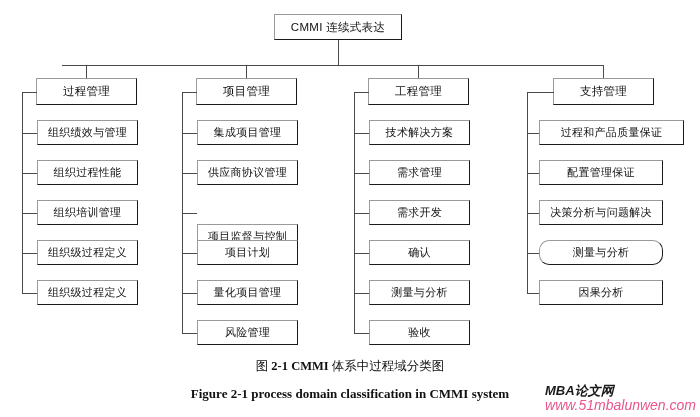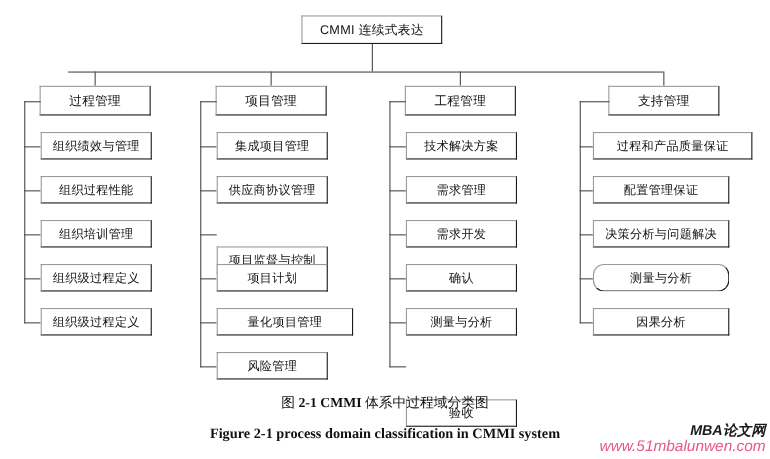--- a/index.html
+++ b/index.html
@@ -71,21 +71,21 @@
     font-size: 13px;
     font-weight: bold;
     font-family: "Liberation Serif", "DejaVu Serif", serif;
   }
 
   
   #watermark {
     position: absolute;
     right: 4px;
     top: 384px;
-    text-align: right;
+    text-align: left;
     line-height: 1.05;
   }
   #watermark .wm-brand {
     font-size: 13px;
     font-weight: bold;
     font-style: italic;
     color: #1a1a1a;
     font-family: "Liberation Sans", "DejaVu Sans", sans-serif;
   }
   #watermark .wm-url {
@@ -141,21 +141,21 @@
   <div class="line-h" style="left:182px; top:173px; width:15px;"></div>
   <div class="node node-leaf" style="left:197px; top:160px; width:101px;">供应商协议管理</div>
 
   <div class="line-h" style="left:182px; top:213px; width:15px;"></div>
   <div class="node node-leaf" style="left:197px; top:200px; width:101px;margin-top:24px;">项目监督与控制</div>
 
   <div class="line-h" style="left:182px; top:253px; width:15px;"></div>
   <div class="node node-leaf" style="left:197px; top:240px; width:101px;">项目计划</div>
 
   <div class="line-h" style="left:182px; top:293px; width:15px;"></div>
-  <div class="node node-leaf" style="left:197px; top:280px; width:124px;">量化项目管理</div>
+  <div class="node node-leaf" style="left:197px; top:280px; width:101px;">量化项目管理</div>
 
   <div class="line-h" style="left:182px; top:333px; width:15px;"></div>
   <div class="node node-leaf" style="left:197px; top:320px; width:101px;">风险管理</div>
 
   <div class="node node-head" style="left:368px; top:78px; width:101px;">工程管理</div>
 
   <div class="line-v" style="left:354px; top:92px; height:242px;"></div>
   <div class="line-h" style="left:354px; top:92px; width:15px;"></div>
 
   <div class="line-h" style="left:354px; top:133px; width:15px;"></div>
@@ -167,21 +167,21 @@
   <div class="line-h" style="left:354px; top:213px; width:15px;"></div>
   <div class="node node-leaf" style="left:369px; top:200px; width:101px;">需求开发</div>
 
   <div class="line-h" style="left:354px; top:253px; width:15px;"></div>
   <div class="node node-leaf" style="left:369px; top:240px; width:101px;">确认</div>
 
   <div class="line-h" style="left:354px; top:293px; width:15px;"></div>
   <div class="node node-leaf" style="left:369px; top:280px; width:101px;">测量与分析</div>
 
   <div class="line-h" style="left:354px; top:333px; width:15px;"></div>
-  <div class="node node-leaf" style="left:369px; top:320px; width:101px;margin-top:43px;">验收</div>
+  <div class="node node-leaf" style="left:369px; top:320px; width:101px;">验收</div>
 
   <div class="node node-head" style="left:553px; top:78px; width:101px;">支持管理</div>
 
   <div class="line-v" style="left:527px; top:92px; height:202px;"></div>
   <div class="line-h" style="left:527px; top:92px; width:27px;"></div>
 
   <div class="line-h" style="left:527px; top:133px; width:12px;"></div>
   <div class="node node-leaf" style="left:539px; top:120px; width:145px;">过程和产品质量保证</div>
 
   <div class="line-h" style="left:527px; top:173px; width:12px;"></div>

